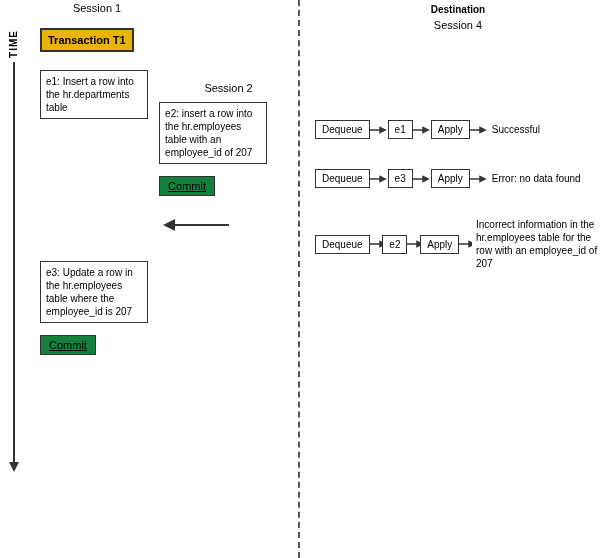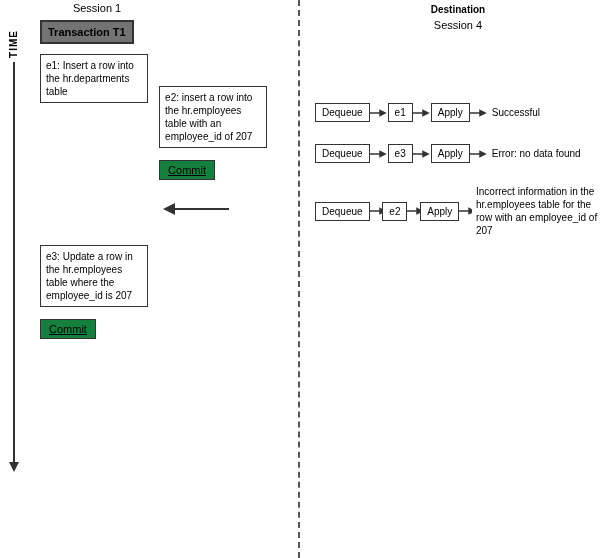--- a/index.html
+++ b/index.html
@@ -37,23 +37,23 @@
     }
 
     .session-header {
       text-align: center;
       font-size: 11px;
       padding: 2px 0;
     }
 
     .transaction-box {
       border: 2px solid #333;
-      background: #737373;
+      background: #eab308;
       padding: 4px 6px;
-      margin: 4px 0;
+      margin: 12px 0;
       font-weight: bold;
       font-size: 11px;
       display: inline-block;
     }
 
     .event-box {
       border: 1.5px solid #333;
       background: #fff;
       padding: 4px 5px;
       margin: 6px 0;
@@ -124,22 +124,22 @@
 
     .session3-header {
       text-align: center;
       font-size: 11px;
       padding: 2px 0 8px 0;
     }
 
     .dest-rows {
       display: flex;
       flex-direction: column;
-      gap: 22px;
-      margin-top: 64px;
+      gap: 30px;
+      margin-top: 81px;
       padding-left: 5px;
     }
 
     .dest-row {
       display: flex;
       flex-direction: row;
       align-items: center;
       gap: 0;
     }
 
@@ -198,20 +198,21 @@
         <div class="event-box">e1: Insert a row into the hr.departments table</div>
 
         
         <div style="height: 130px;"></div>
 
         <div class="event-box">e3: Update a row in the hr.employees table where the employee_id is 207</div>
         <div class="commit-box">Commit</div>
       </div>
 
       <div class="col2">
+        <div class="session-header">Session 2</div>
         <div class="event-box">e2: insert a row into the hr.employees table with an employee_id of 207</div>
         <div class="commit-box">Commit</div>
 
         
         <div style="position:relative; margin-top: 8px;">
           <svg width="80" height="30">
             <defs>
               <marker id="arrowhead" markerWidth="6" markerHeight="6" refX="3" refY="3" orient="auto">
                 <path d="M0,0 L0,6 L6,3 z" fill="#333"></path>
               </marker>

